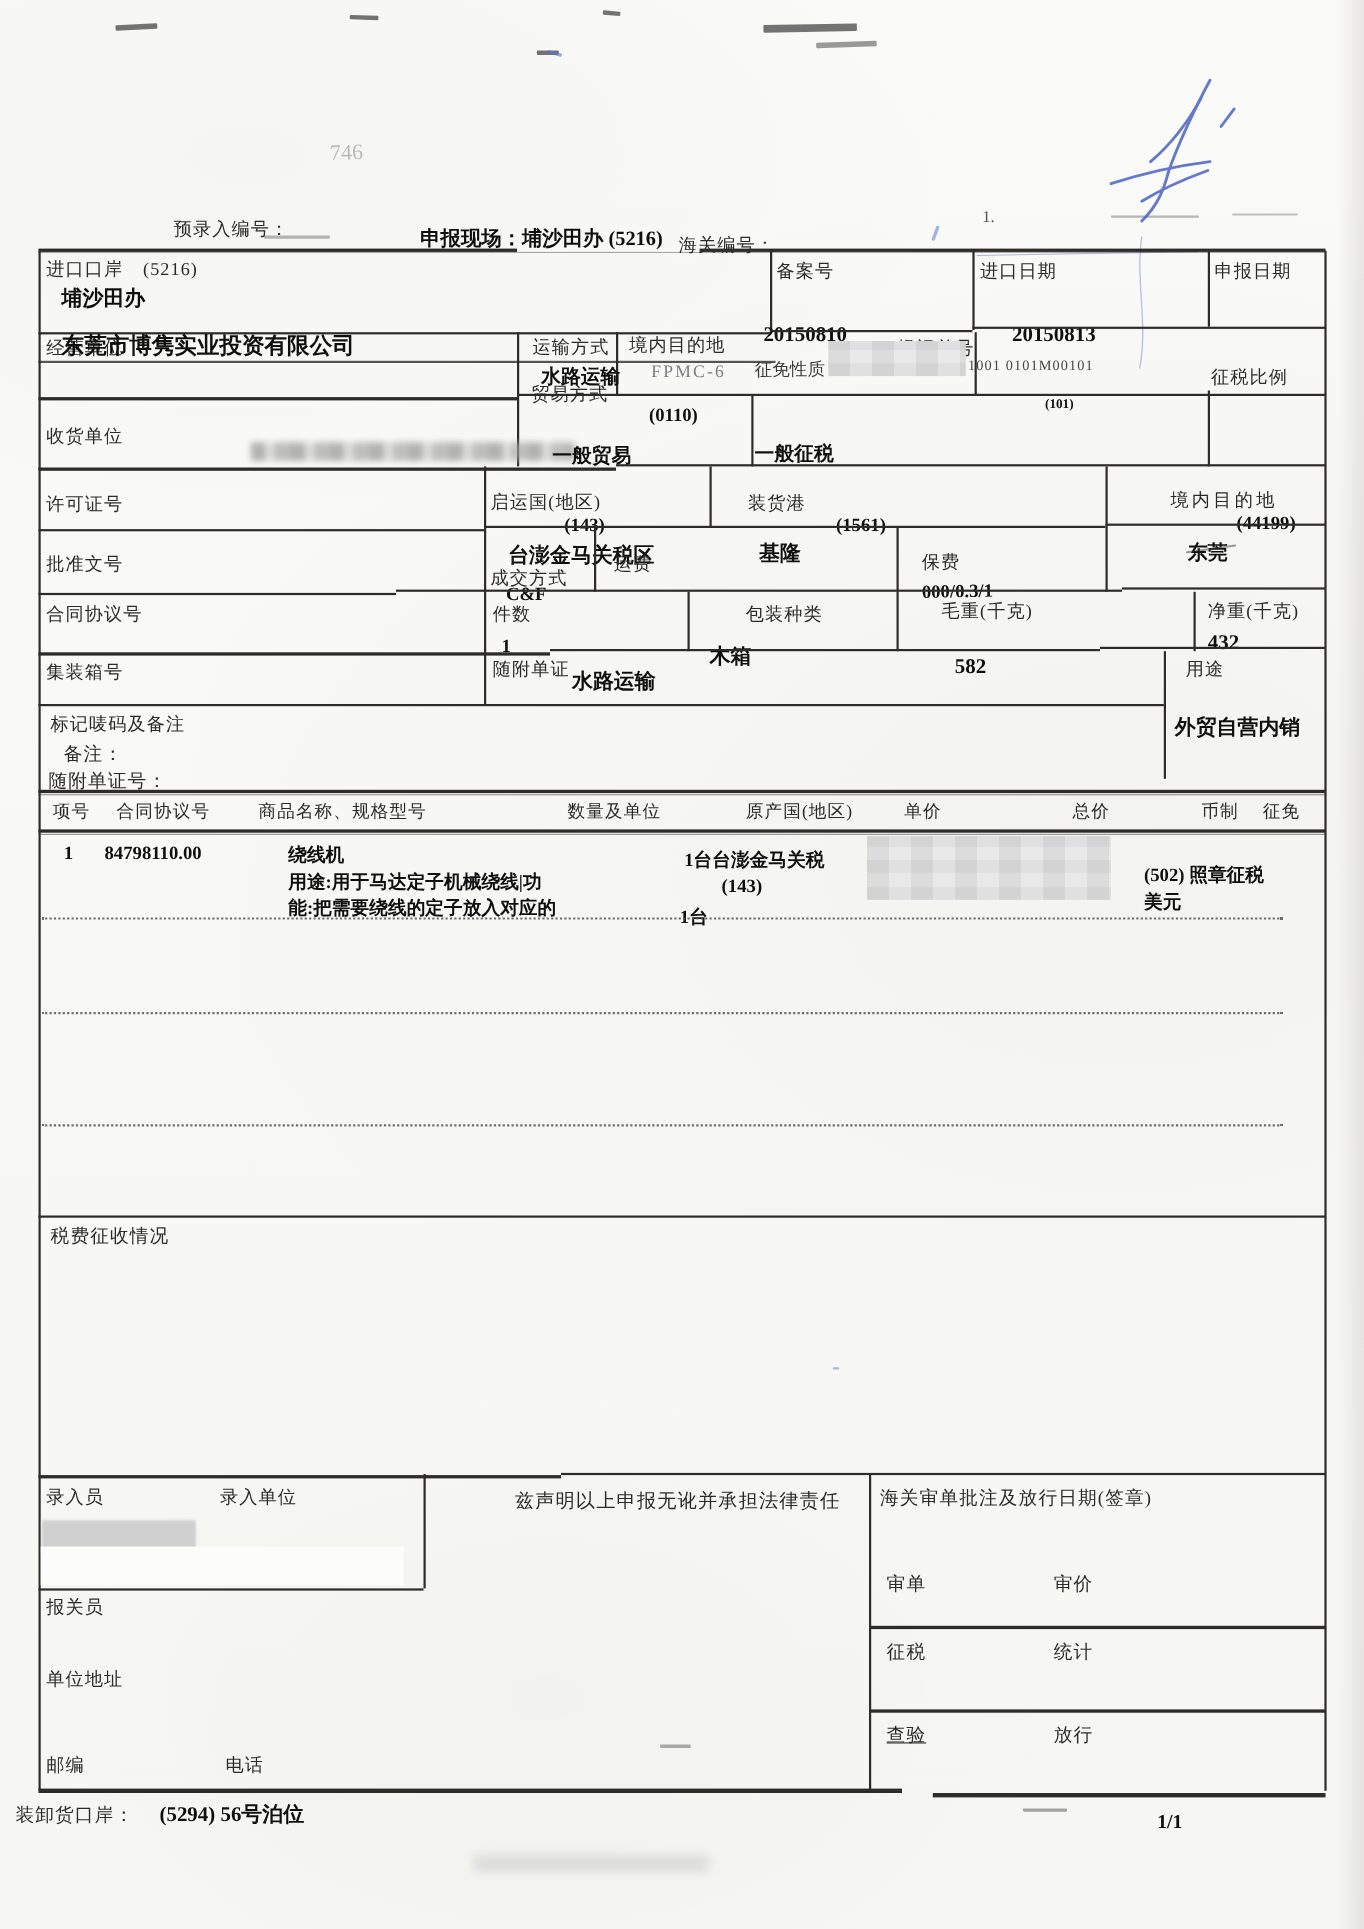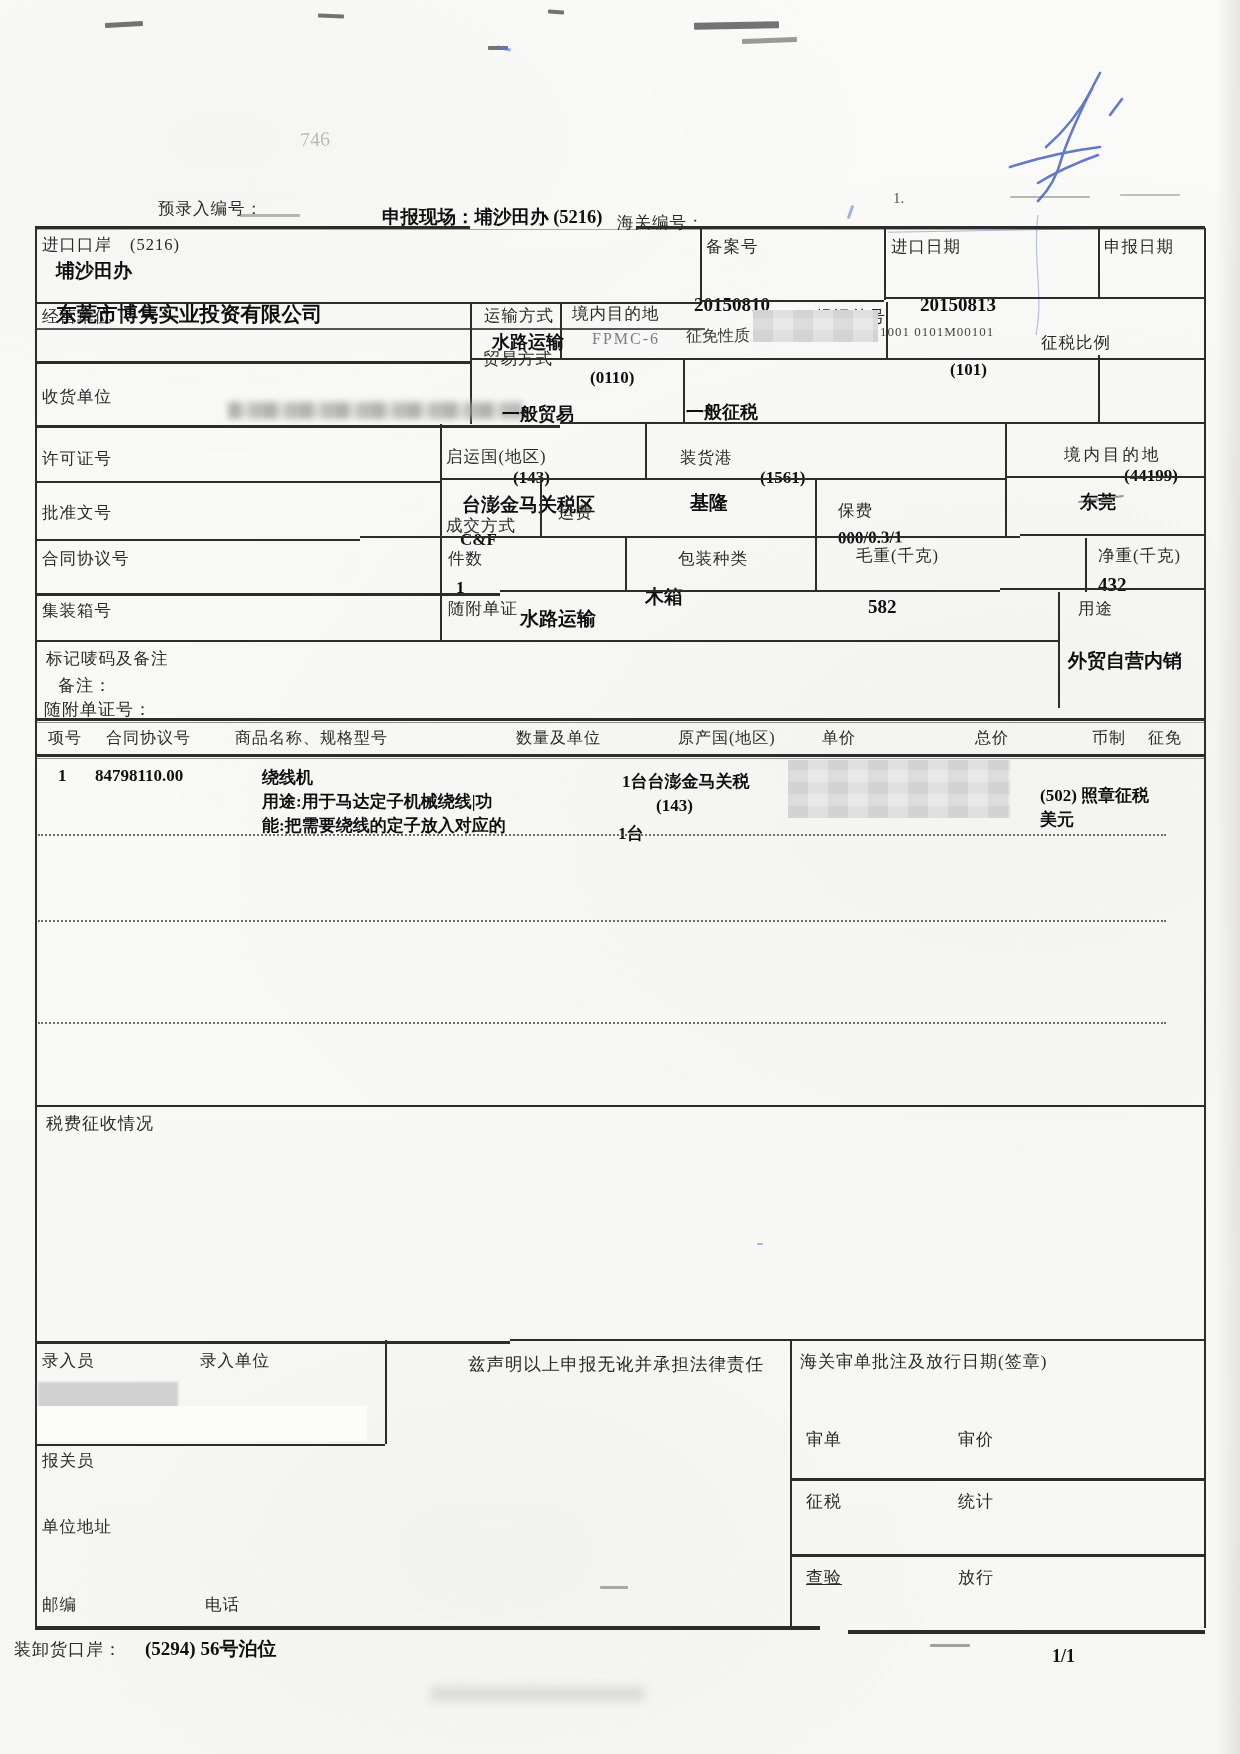--- a/index.html
+++ b/index.html
@@ -95,32 +95,32 @@
   <div class="t v" style="left:56px;top:300px;font-size:20.5px;">东莞市博隽实业投资有限公司</div>
   <div class="hl" style="left:35px;top:328px;width:670px;height:1.5px;opacity:.8;"></div>
   <div class="t l" style="left:484px;top:305px;">运输方式</div>
   <div class="t l" style="left:572px;top:303px;">境内目的地</div>
   <div class="t l" style="left:816px;top:306px;">提运单号</div>
   <div class="t v" style="left:492px;top:330px;">水路运输</div>
   <div class="t" style="left:592px;top:330px;font-size:16px;color:#5c6068;opacity:.8;letter-spacing:2px;filter:blur(.3px);">FPMC-6</div>
   <div class="redact" style="left:753px;top:310px;width:125px;height:32px;"></div>
   <div class="t" style="left:686px;top:326px;font-size:16px;color:#3a3a3a;transform:rotate(-.5deg);">征免性质</div>
   <div class="t" style="left:880px;top:324px;font-size:13px;color:#454545;letter-spacing:1px;">1001 0101M00101</div>
-  <div class="t l" style="left:1041px;top:332px;">征税比例</div>
+  <div class="t l" style="left:1101px;top:332px;">征税比例</div>
   <div class="hl" style="left:35px;top:361px;width:435px;height:2.5px;"></div>
   <div class="hl" style="left:470px;top:358px;width:735px;height:2px;"></div>
 
   <div class="vl" style="left:683px;top:360px;width:1.5px;height:64px;"></div>
   <div class="vl" style="left:1098px;top:355px;width:1.5px;height:69px;"></div>
   <div class="t l" style="left:42px;top:386px;">收货单位</div>
   <div class="smudge" style="left:228px;top:402px;width:294px;height:17px;"></div>
   <div class="t l" style="left:483px;top:348px;">贸易方式</div>
   <div class="t v" style="left:590px;top:368px;font-size:17px;">(0110)</div>
   <div class="t v" style="left:502px;top:402px;">一般贸易</div>
-  <div class="t v" style="left:950px;top:360px;font-size:17px;">(101)</div>
+  <div class="t v" style="left:950px;top:360px;font-size:12px;">(101)</div>
   <div class="t v" style="left:686px;top:400px;">一般征税</div>
   <div class="hl" style="left:35px;top:425px;width:525px;height:2.5px;"></div>
   <div class="hl" style="left:560px;top:422px;width:645px;height:2px;"></div>
 
   <div class="vl" style="left:440px;top:424px;width:1.5px;height:216px;"></div>
   <div class="vl" style="left:645px;top:424px;width:1.5px;height:56px;"></div>
   <div class="vl" style="left:1005px;top:424px;width:1.5px;height:114px;"></div>
   <div class="t l" style="left:42px;top:448px;">许可证号</div>
   <div class="t l" style="left:446px;top:446px;">启运国(地区)</div>
   <div class="t v" style="left:513px;top:468px;font-size:17px;">(143)</div>

